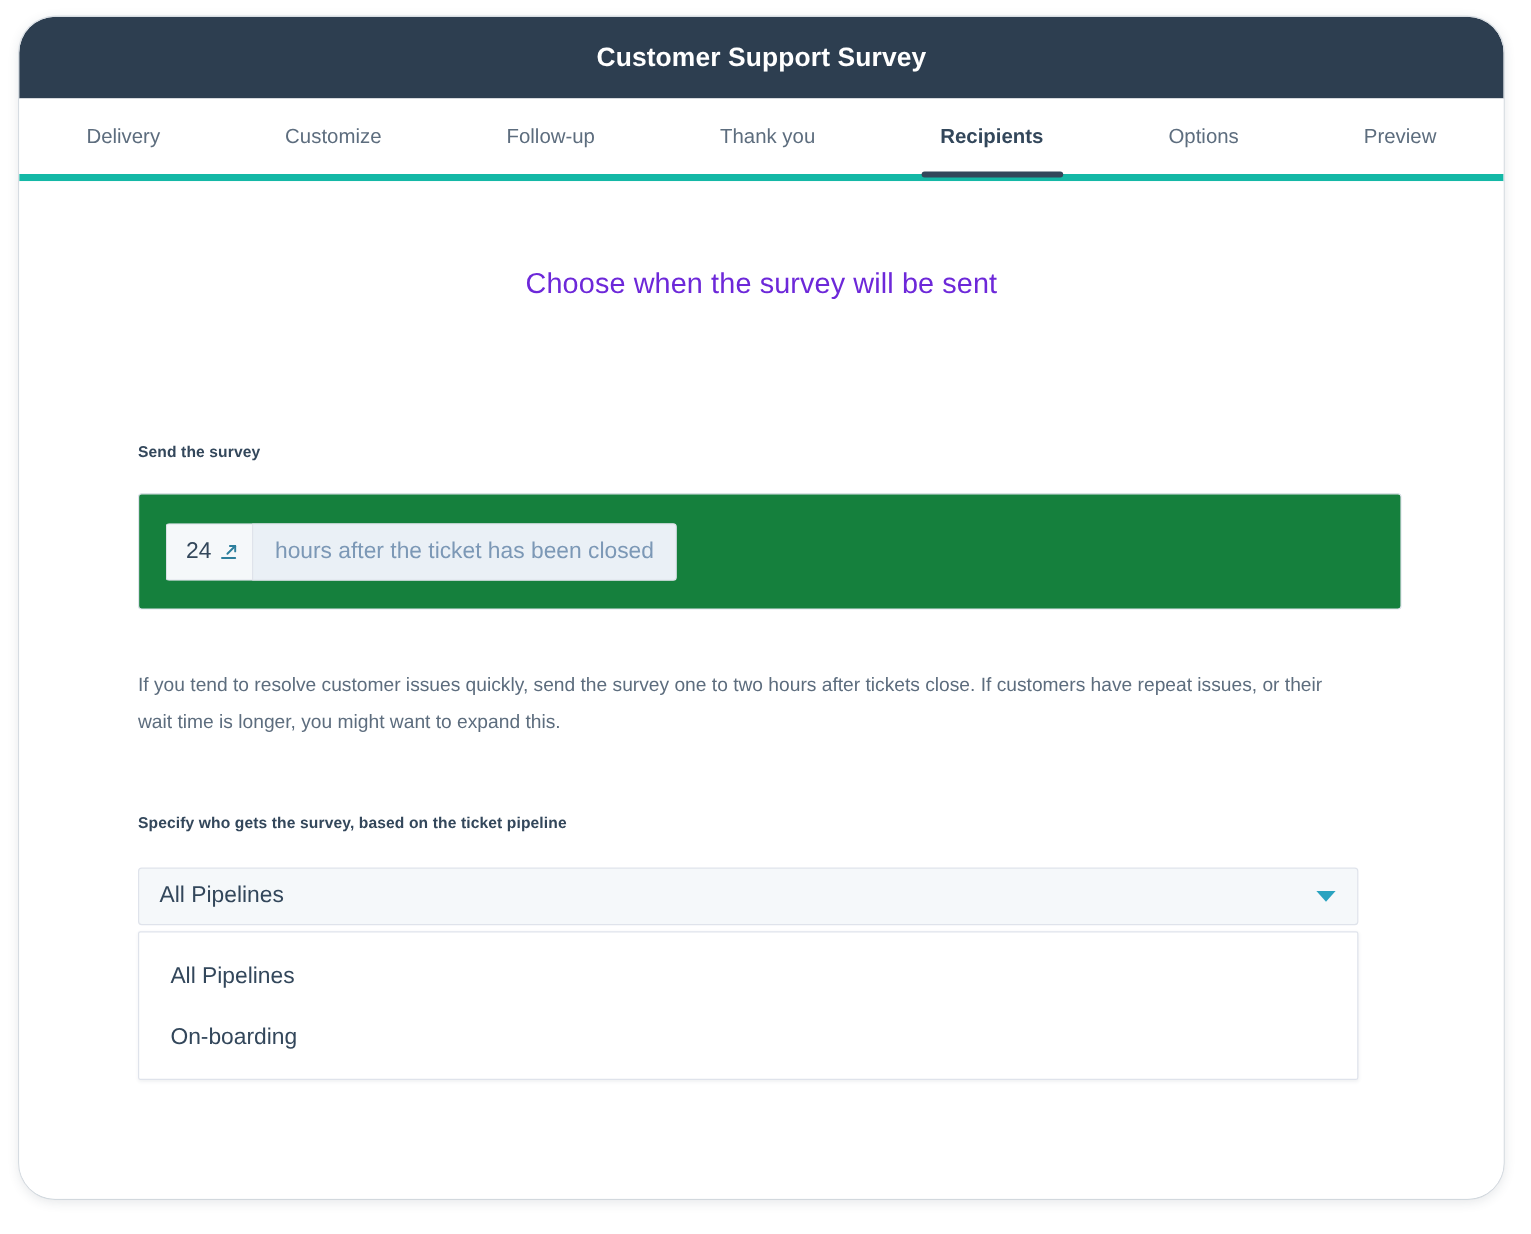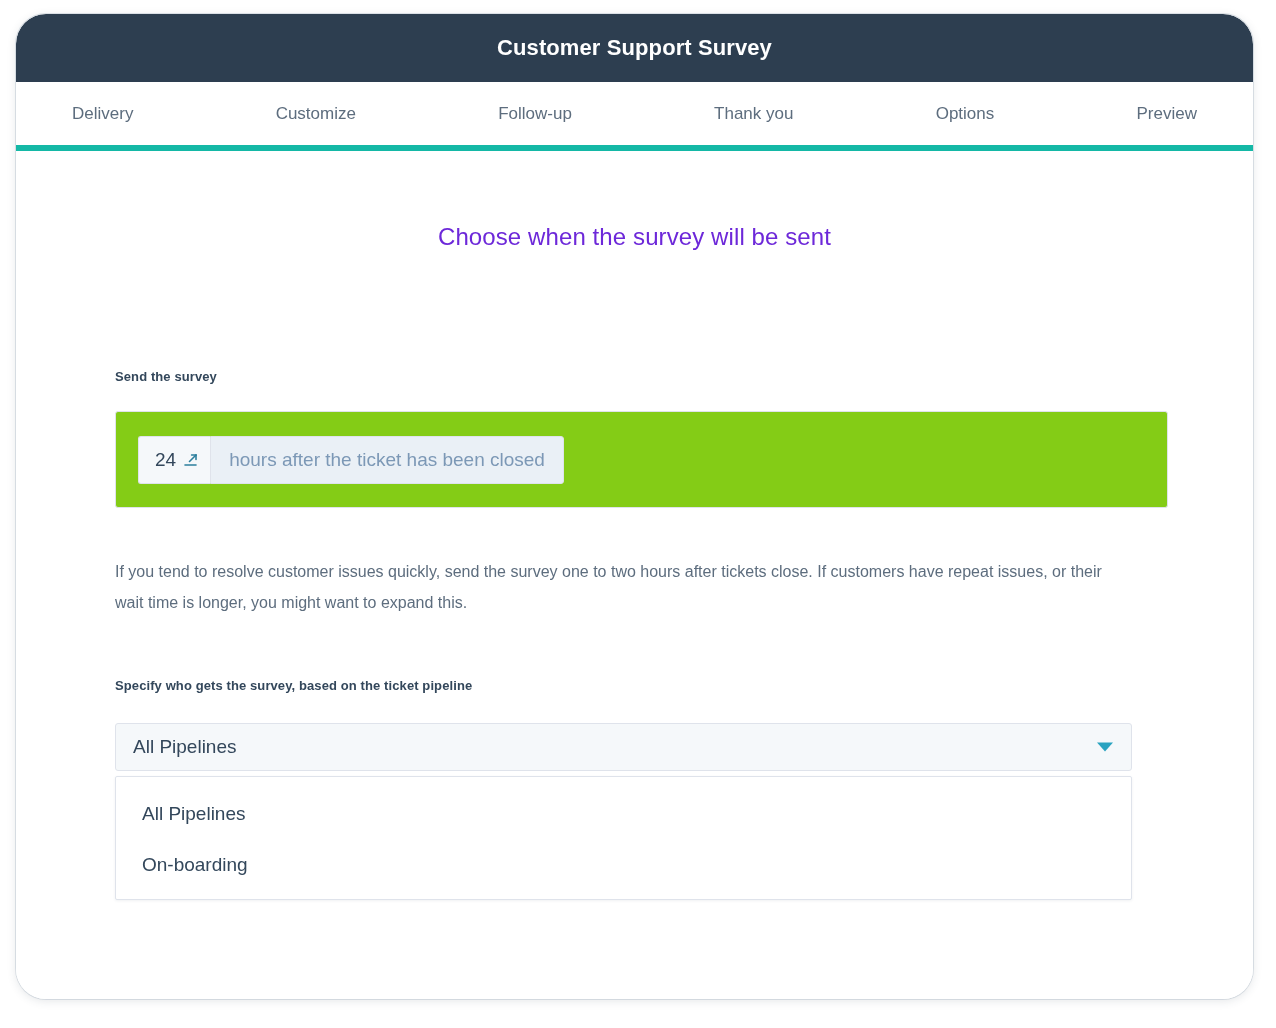--- a/index.html
+++ b/index.html
@@ -148,21 +148,21 @@
 
   
   .delay-box {
     position: absolute;
     left: 99px;
     top: 260px;
     width: 1053px;
     height: 97px;
     border: 1px solid #dfe3eb;
     border-radius: 3px;
-    background: #84cc16;
+    background: #15803d;
     box-sizing: border-box;
   }
   .delay-inner {
     position: absolute;
     left: 22px;
     top: 24px;
     display: flex;
     align-items: stretch;
     height: 48px;
   }
@@ -289,20 +289,23 @@
           <span>Delivery</span>
         </div>
         <div class="tab">
           <span>Customize</span>
         </div>
         <div class="tab">
           <span>Follow-up</span>
         </div>
         <div class="tab">
           <span>Thank you</span>
+        </div>
+        <div class="tab active">
+          <span>Recipients</span>
         </div>
         <div class="tab">
           <span>Options</span>
         </div>
         <div class="tab">
           <span>Preview</span>
         </div>
       </div>
     </div>
 

